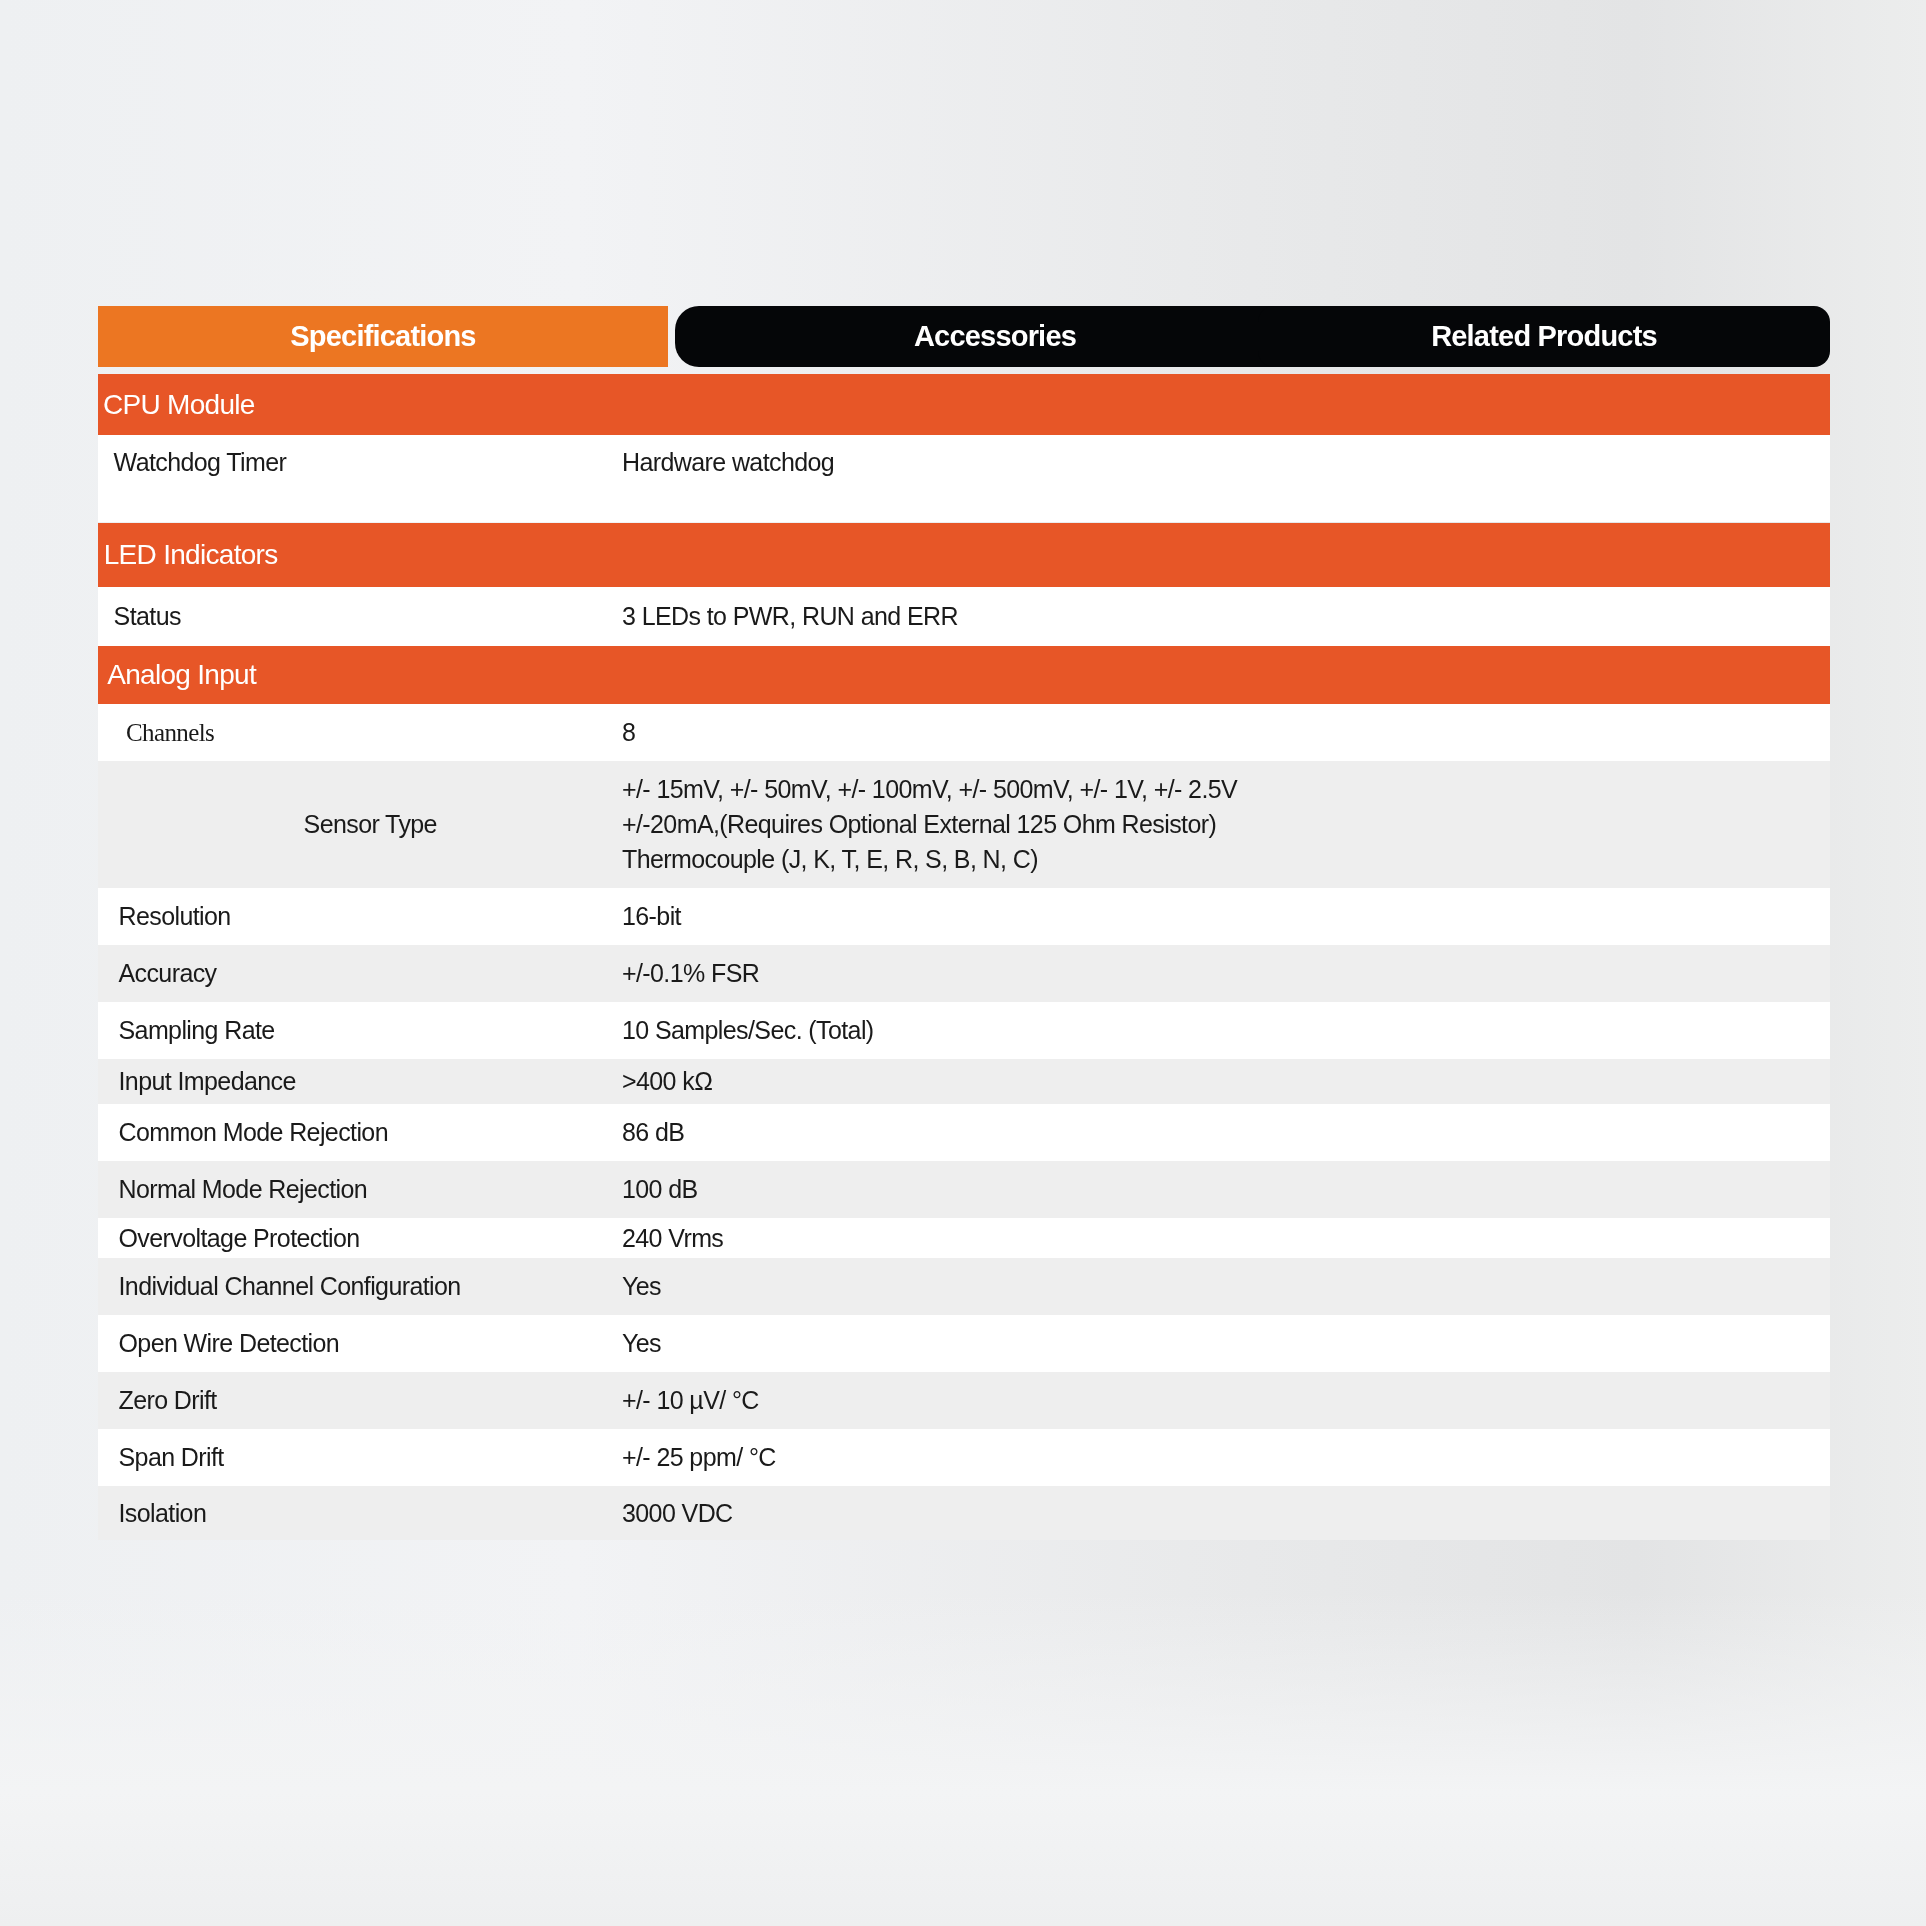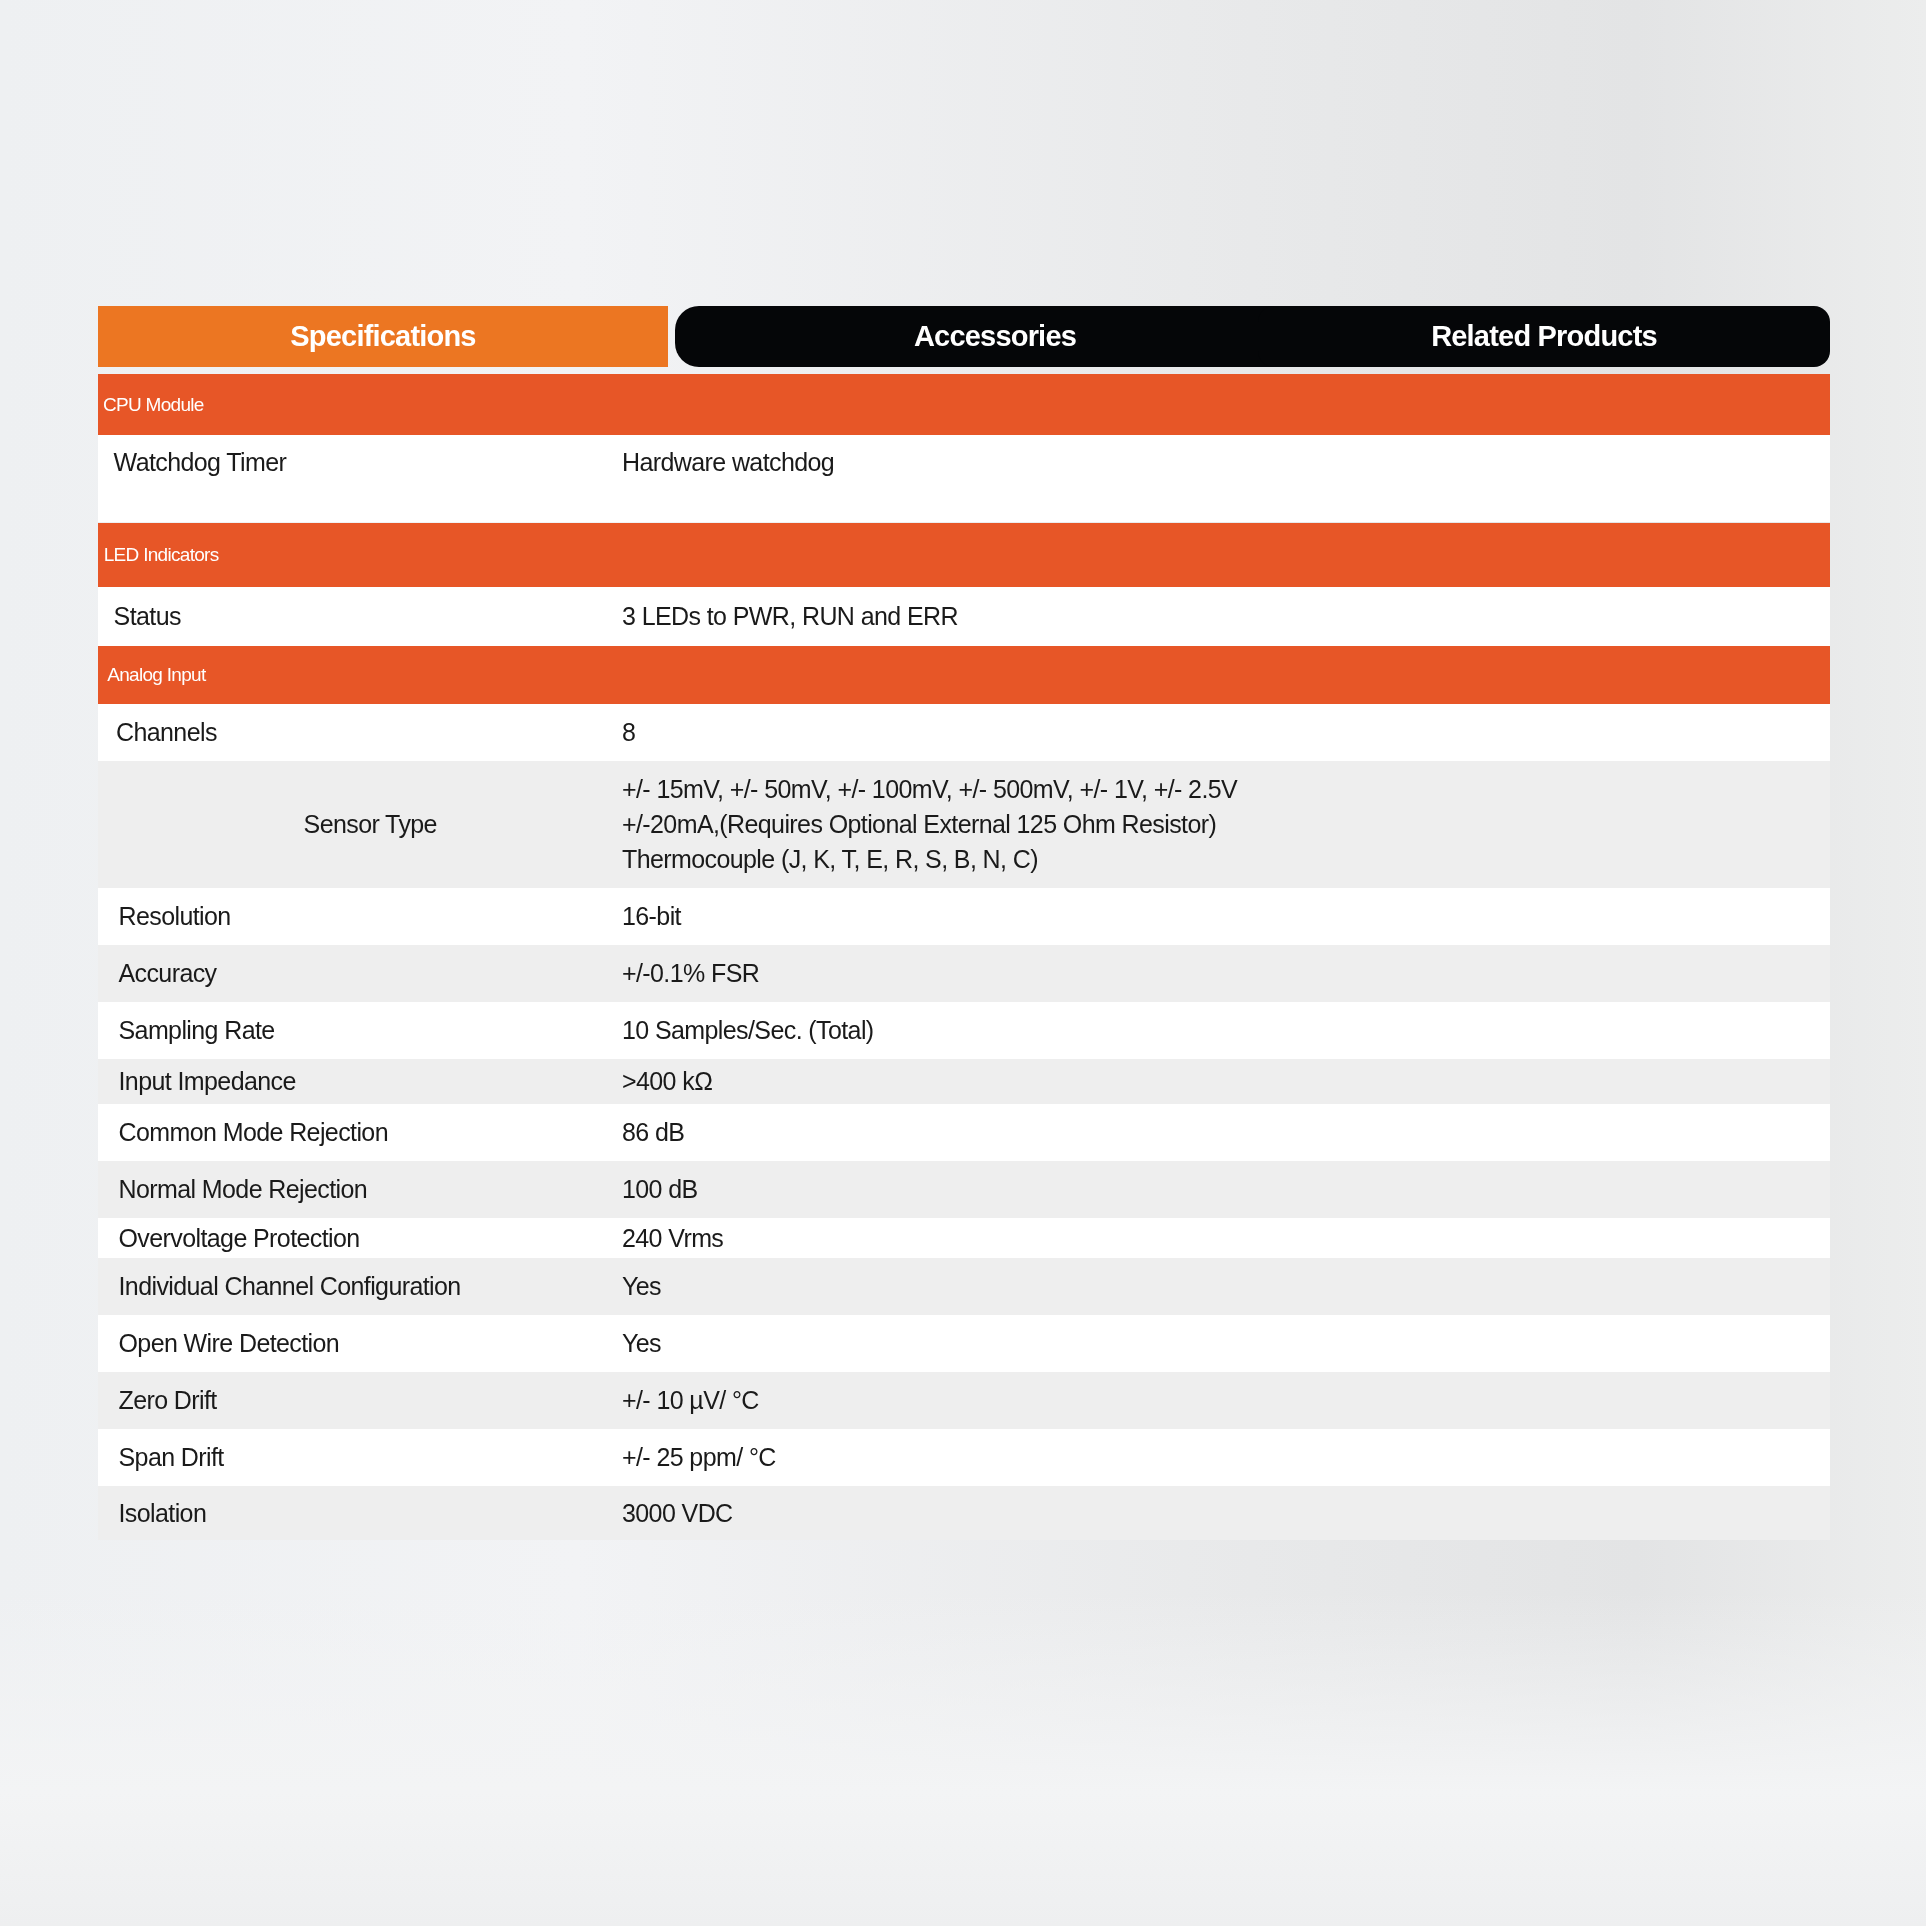--- a/index.html
+++ b/index.html
@@ -12,21 +12,21 @@
     background: linear-gradient(180deg, rgba(245,246,247,0) 0%, #f3f4f5 60%, #eeeff0 100%); }
   .tabs { position:absolute; left:98px; top:306px; width:1732px; height:61px; }
   .tab { position:absolute; top:0; height:61px; display:flex; align-items:center; justify-content:center;
     color:#ffffff; font-weight:bold; font-size:29px; letter-spacing:-0.8px; cursor:pointer; }
   .tab.active { background:#ec7622; }
   .tab.inactive { background:#050608; }
   .tab.t1 { left:0; width:570px; }
   .tab.t2 { left:577px; width:640px;border-radius:24px; }
   .tab.t3 { left:1160px; width:572px;border-radius:16px; }
   .spec { position:absolute; left:98px; top:374px; width:1732px; }
-  .section-header { background:#e75627; color:#ffffff; font-size:19px; letter-spacing:-0.7px;
+  .section-header { background:#e75627; color:#ffffff; font-size:28px; letter-spacing:-0.7px;
     display:flex; align-items:center; box-sizing:border-box; }
   .row { display:flex; box-sizing:border-box; color:#1a1a1a; font-size:25px; letter-spacing:-0.6px; }
   .row.white { background:#ffffff; }
   .row.grey { background:#eeeeee; }
   .row .label { flex:0 0 auto; }
   .row .value { flex:1 1 auto; }
 </style>
 </head>
 <body>
 
@@ -48,21 +48,21 @@
 
   <div class="section-header" style="height:64px;padding-left:5.7px;margin-top:1.4px;">LED Indicators</div>
   <div class="row white" style="height:59px;align-items:center;">
     <div class="label" style="width:524px;padding-left:15.6px;box-sizing:border-box;">Status</div>
     <div class="value">3 LEDs to PWR, RUN and ERR</div>
   </div>
 
   <div class="section-header" style="height:58px;padding-left:9.2px;">Analog Input</div>
 
   <div class="row white" style="height:57px;align-items:center;">
-    <div class="label" style="width:524px;padding-left:18px;box-sizing:border-box;">Channels</div>
+    <div class="label" style="width:524px;padding-left:28px;box-sizing:border-box;font-family:Liberation Serif, serif;">Channels</div>
     <div class="value">8</div>
   </div>
 
   <div class="row grey" style="height:127px;align-items:center;">
     <div class="label" style="width:524px;padding-left:20.5px;box-sizing:border-box;text-align:center;">Sensor Type</div>
     <div class="value" style="line-height:35px;">
       <div>+/- 15mV, +/- 50mV, +/- 100mV, +/- 500mV, +/- 1V, +/- 2.5V</div>
       <div>+/-20mA,(Requires Optional External 125 Ohm Resistor)</div>
       <div>Thermocouple (J, K, T, E, R, S, B, N, C)</div>
     </div>

